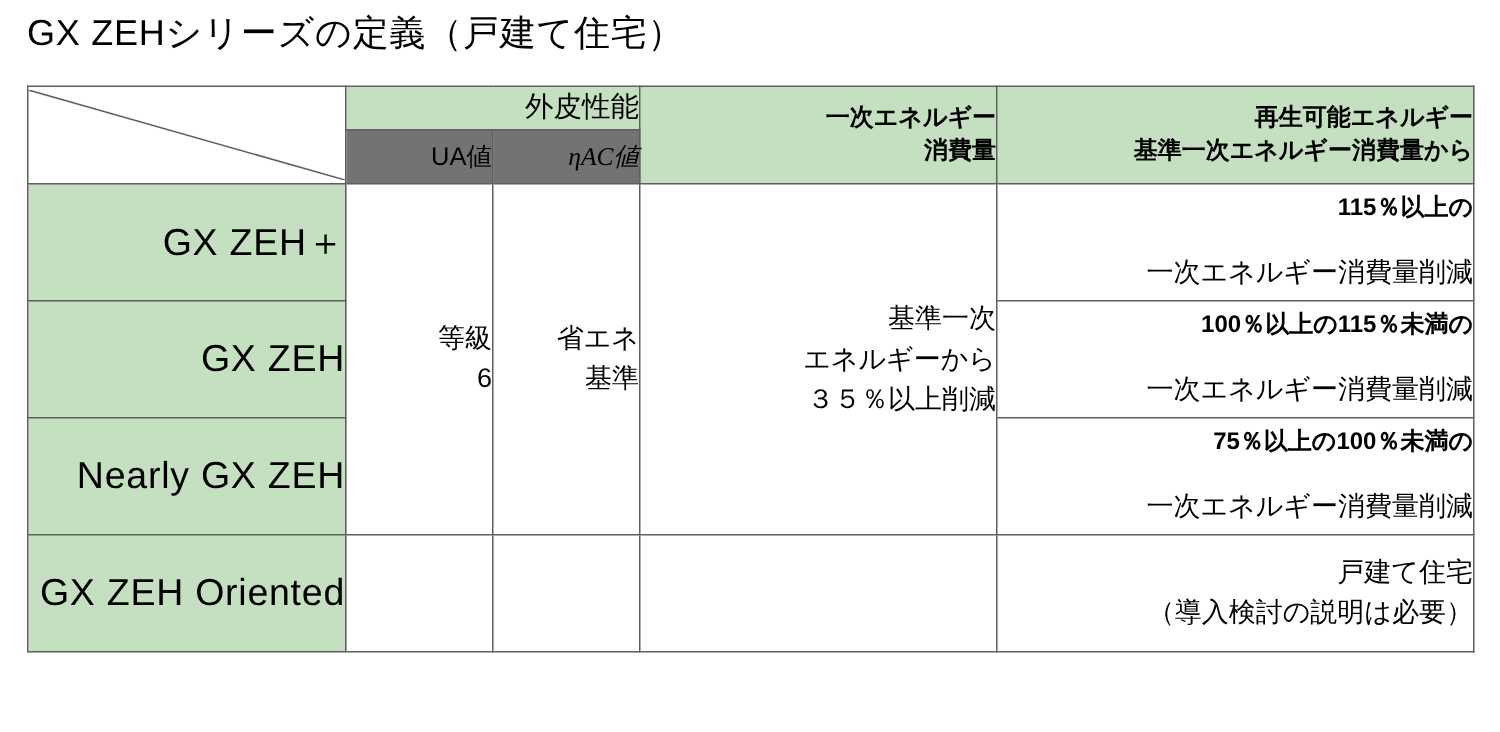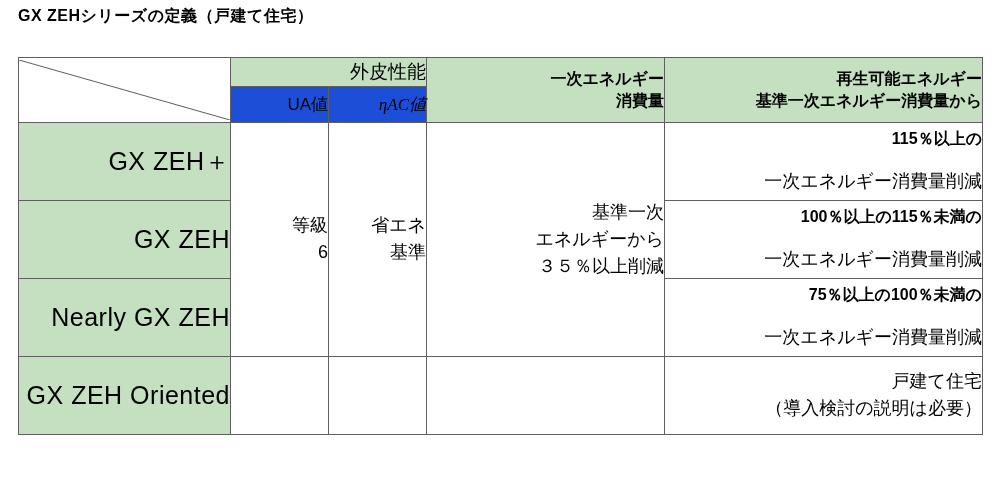--- a/index.html
+++ b/index.html
@@ -17,22 +17,22 @@
   .page {
     position: relative;
     width: 1000px;
     height: 488px;
     box-sizing: border-box;
   }
   .title {
     position: absolute;
     left: 18px;
     top: 6px;
-    font-size: 16px;
-    font-weight: bold;
+    font-size: 24px;
+    font-weight: normal;
     letter-spacing: 0.5px;
     white-space: nowrap;
   }
   table.zeh {
     position: absolute;
     left: 18px;
     top: 57px;
     border-collapse: collapse;
     table-layout: fixed;
     width: 964px;
@@ -45,21 +45,21 @@
     vertical-align: middle;
     font-weight: normal;
   }
   .hdr {
     background: #c5dfc1;
     font-size: 19px;
     font-weight: bold;
     line-height: 1.45;
   }
   .hdr-sub {
-    background: #1d4ed8;
+    background: #737373;
     font-size: 17px;
     font-weight: bold;
     margin-left: 25px;
   }
   .corner {
     background: #ffffff;
     position: relative;
     padding: 0;
   }
   .corner svg {

